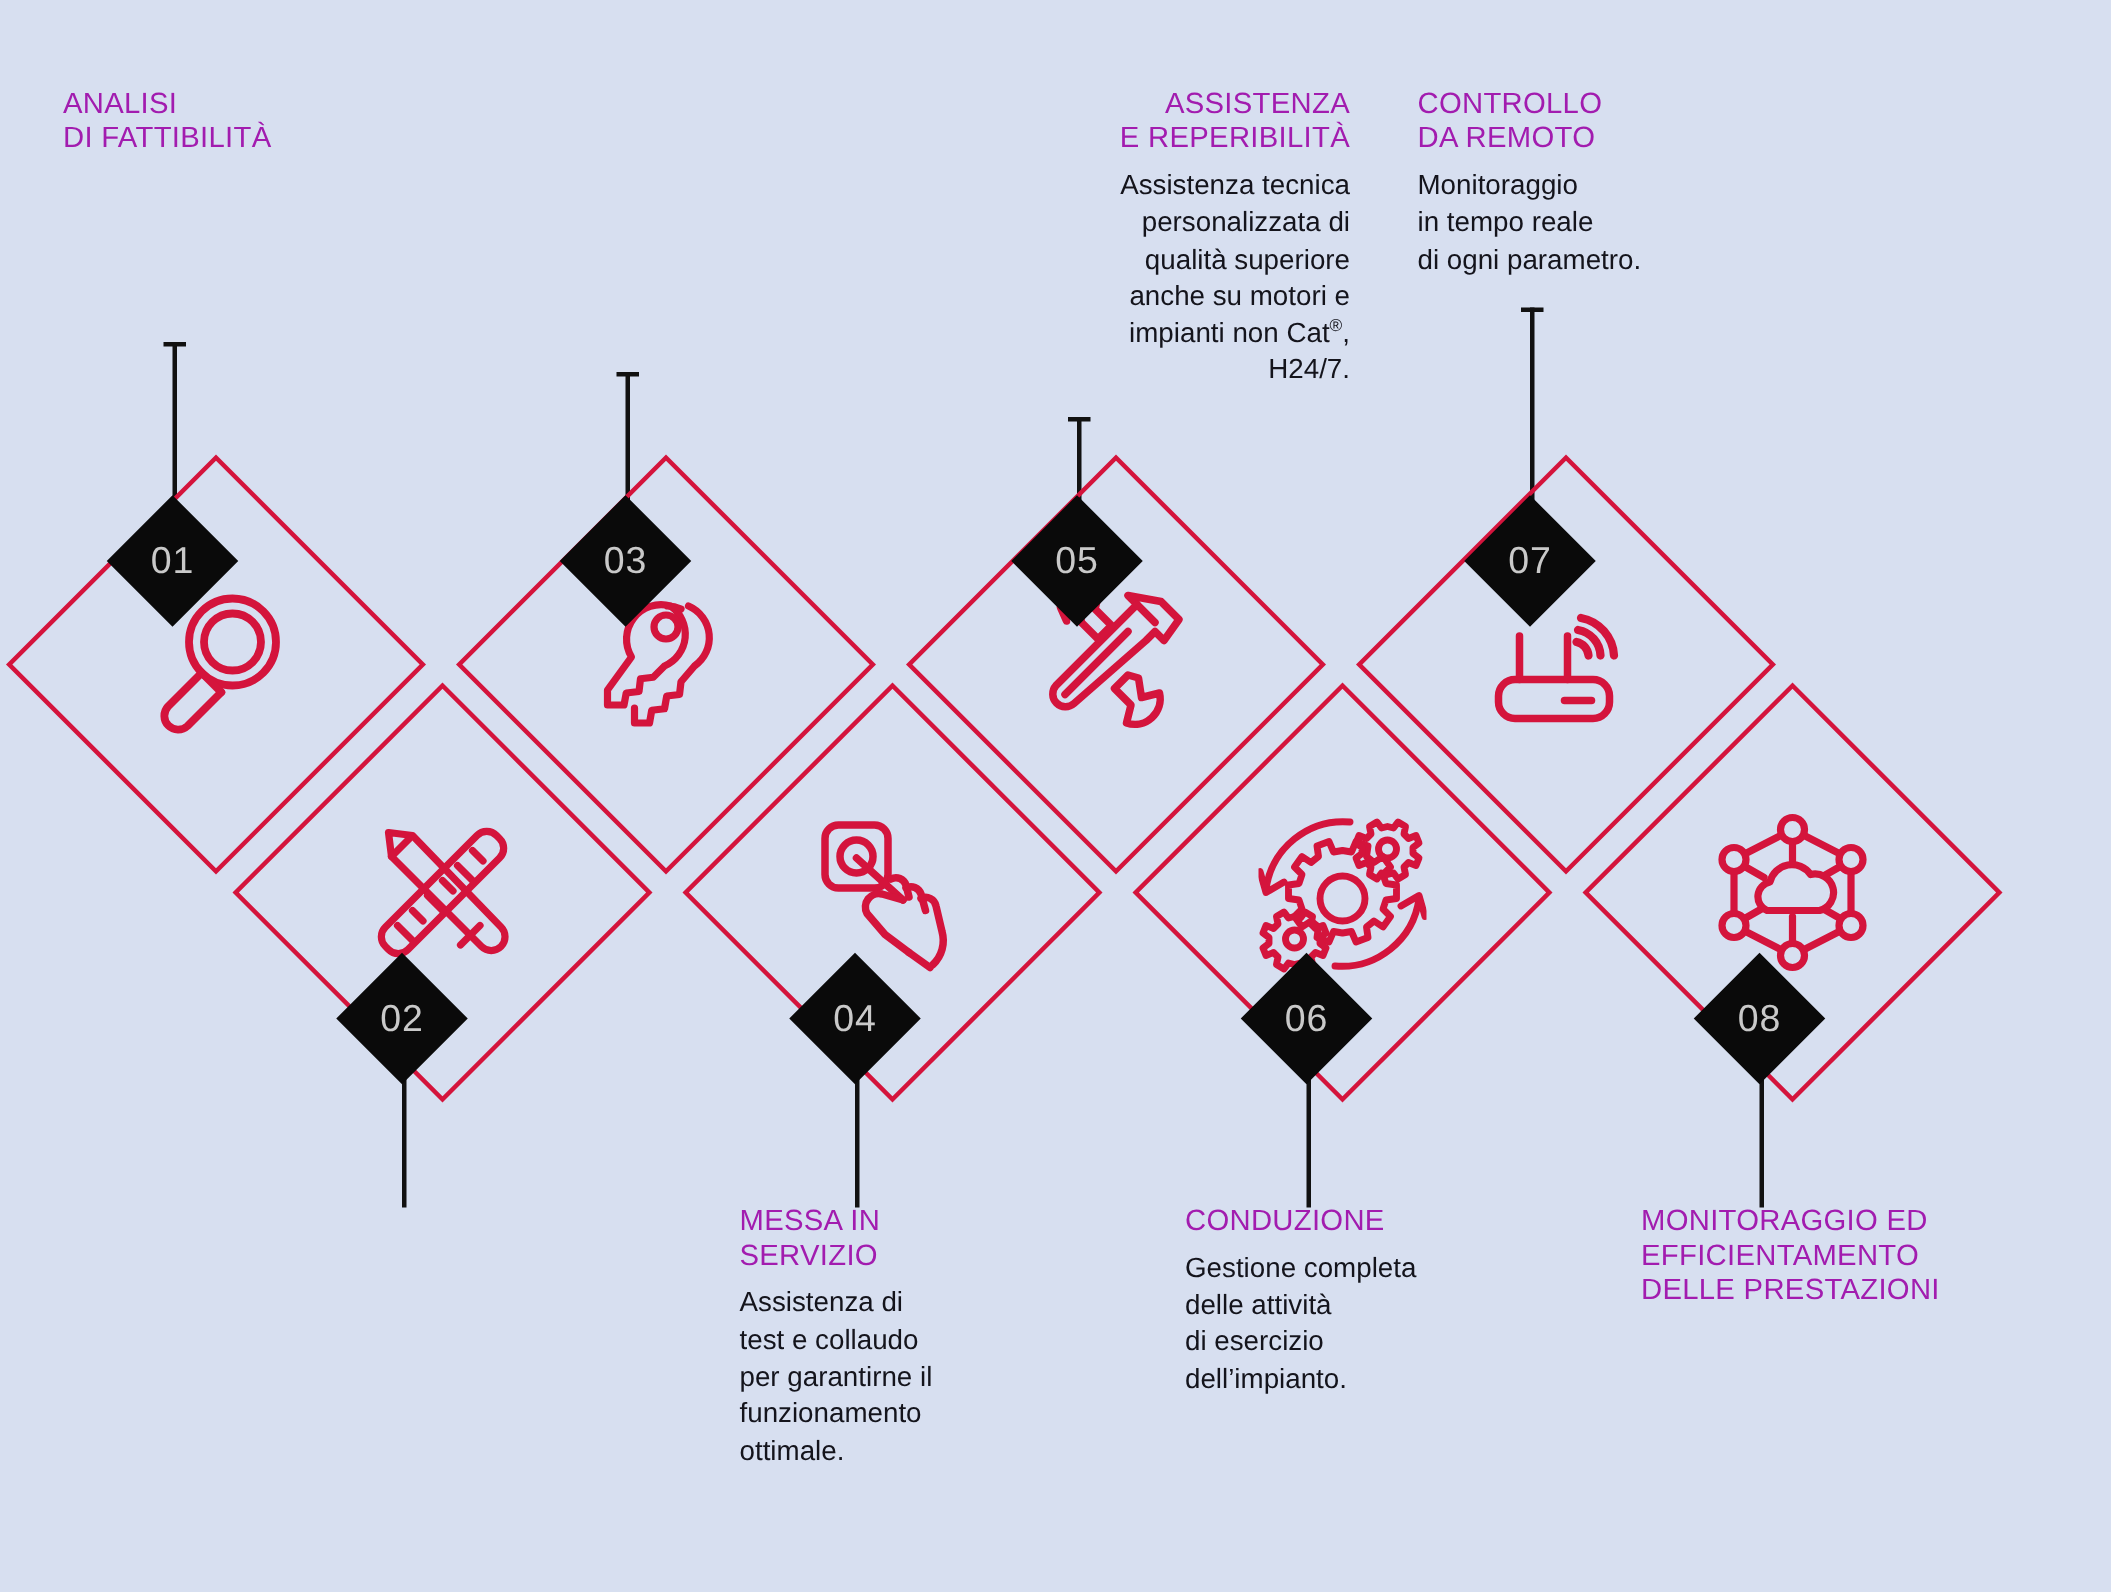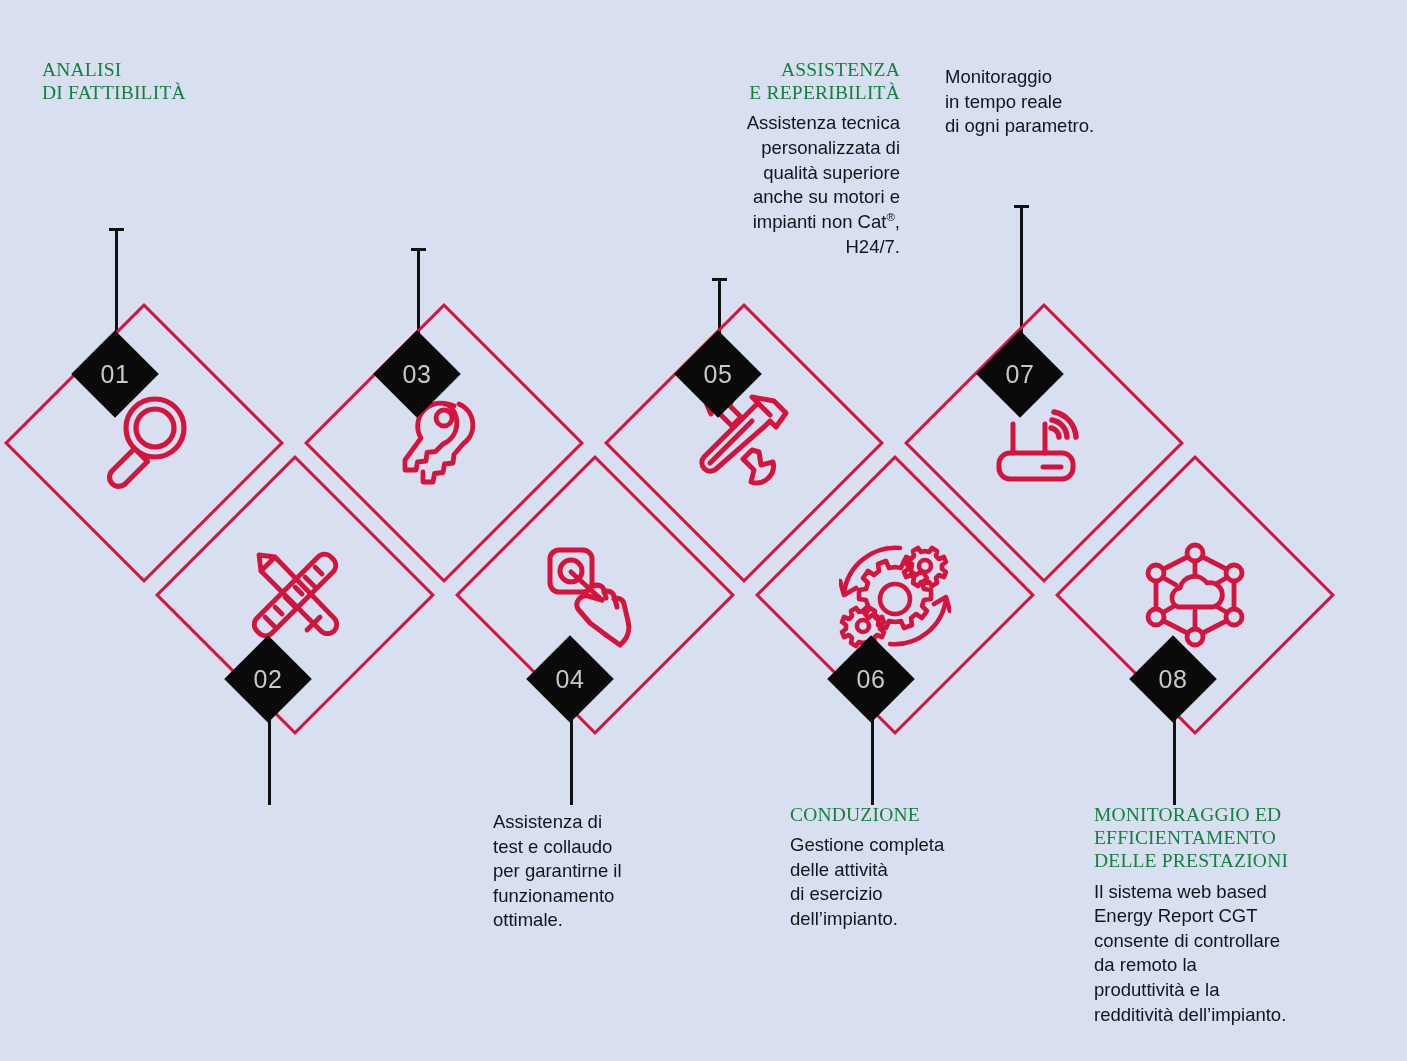--- a/index.html
+++ b/index.html
@@ -8,23 +8,22 @@
     background:#d7dff0;
     font-family:"Liberation Sans", sans-serif;
     overflow:hidden;
   }
   #stage { position:relative; width:1407px; height:1061px; }
 
   
   .txt { position:absolute; }
   .txt h3 {
     font-size:19.5px; font-weight:400; letter-spacing:.2px;
-    line-height:1.19; color:#15803d; text-transform:uppercase;
+    line-height:1.19; color:#a21caf; text-transform:uppercase;
     white-space:pre-line;
-    font-family:Liberation Serif, serif;
   }
   .txt p {
     font-size:18.5px; font-weight:400; line-height:1.33;
     color:#14141c; white-space:pre-line; margin-top:7px;
   }
   .txt p sup { font-size:.62em; vertical-align:super; }
 
   
   .stem { position:absolute; width:3px; background:#111; }
   .stem::before {
@@ -76,54 +75,52 @@
 E REPERIBILITÀ</h3>
     <p><span>Assistenza tecnica
 personalizzata di
 qualità superiore
 anche su motori e
 impianti non Cat</span><sup>®</sup><span>,
 H24/7.</span></p>
   </div>
 
   <div class="txt" style="left:945px; top:58px; width:265px;">
+    <h3>CONTROLLO
+DA REMOTO</h3>
     <p>Monitoraggio
 in tempo reale
 di ogni parametro.</p>
   </div>
 
   <div class="txt" style="left:192px; top:803px; width:260px;">
   </div>
 
   <div class="txt" style="left:493px; top:803px; width:260px;">
+    <h3>MESSA IN
+SERVIZIO</h3>
     <p>Assistenza di
 test e collaudo
 per garantirne il
 funzionamento
 ottimale.</p>
   </div>
 
   <div class="txt" style="left:790px; top:803px; width:260px;">
     <h3>CONDUZIONE</h3>
     <p>Gestione completa
 delle attività
 di esercizio
 dell’impianto.</p>
   </div>
 
   <div class="txt" style="left:1094px; top:803px; width:290px;">
     <h3>MONITORAGGIO ED
 EFFICIENTAMENTO
 DELLE PRESTAZIONI</h3>
-    <p>Il sistema web based
-Energy Report CGT
-consente di controllare
-da remoto la
-produttività e la
-redditività dell’impianto.</p>
   </div>
 
   <div class="stem" style="left:115px; top:228px; height:115px;"></div>
   <div class="stem nocap" style="left:268px; top:700px; height:105px;"></div>
   <div class="stem" style="left:417px; top:248px; height:95px;"></div>
   <div class="stem nocap" style="left:570px; top:700px; height:105px;"></div>
   <div class="stem" style="left:718px; top:278px; height:65px;"></div>
   <div class="stem nocap" style="left:871px; top:700px; height:105px;"></div>
   <div class="stem" style="left:1020px; top:205px; height:138px;"></div>
   <div class="stem nocap" style="left:1173px; top:700px; height:105px;"></div>

